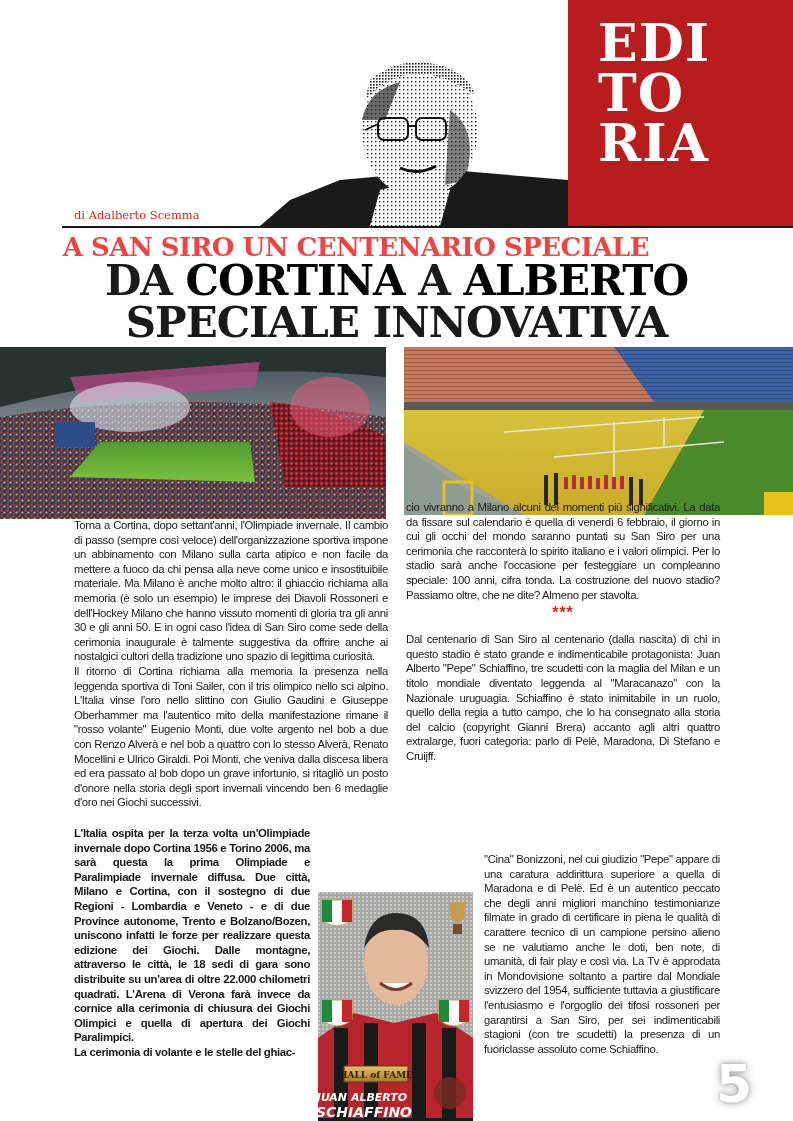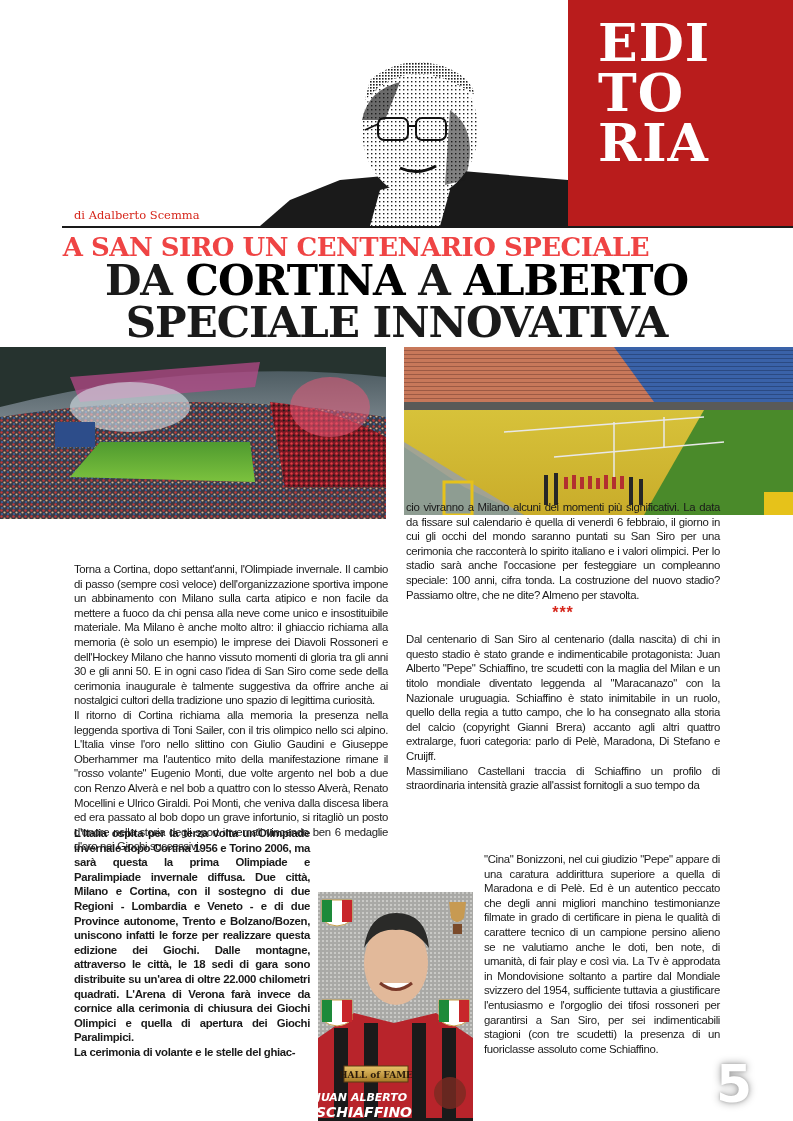--- a/index.html
+++ b/index.html
@@ -49,21 +49,21 @@
   .photo { position: absolute; overflow: hidden; }
   .photo-left { left: 0; top: 347px; width: 386px; height: 172px; }
   .photo-right { left: 404px; top: 347px; width: 389px; height: 168px; }
 
   
   .col {
     position: absolute; font-size: 11.4px; line-height: 14.6px; color: #1a1a1a;
     text-align: justify; letter-spacing: -0.35px; font-family: "Liberation Sans", sans-serif;
   }
   .col p { margin: 0; }
-  .col-left { left: 74px; top: 518px; width: 314px; margin-top: 44px; }
+  .col-left { left: 74px; top: 518px; width: 314px; }
   .col-left-narrow { left: 74px; top: 826px; width: 236px; font-weight: bold; }
   .col-right { left: 406px; top: 500px; width: 314px; }
   .stars {
     text-align: center; color: #d6261b; font-weight: bold; font-size: 16px;
     letter-spacing: 1px; line-height: 18px; margin: 2px 0 10px;
   }
   .col-right-narrow { left: 484px; top: 852px; width: 236px; }
 
   .hof-card {
     position: absolute; left: 314px; top: 888px; width: 163px; height: 237px; overflow: hidden;
@@ -218,21 +218,20 @@
 </div>
 <div class="col col-left-narrow">
   <p>L'Italia ospita per la terza volta un'Olimpiade invernale dopo Cortina 1956 e Torino 2006, ma sarà questa la prima Olimpiade e Paralimpiade invernale diffusa. Due città, Milano e Cortina, con il sostegno di due Regioni - Lombardia e Veneto - e di due Province autonome, Trento e Bolzano/Bozen, uniscono infatti le forze per realizzare questa edizione dei Giochi. Dalle montagne, attraverso le città, le 18 sedi di gara sono distribuite su un'area di oltre 22.000 chilometri quadrati. L'Arena di Verona farà invece da cornice alla cerimonia di chiusura dei Giochi Olimpici e quella di apertura dei Giochi Paralimpici.</p>
   <p>La cerimonia di volante e le stelle del ghiac-</p>
 </div>
 
 <div class="col col-right">
   <p>cio vivranno a Milano alcuni dei momenti più significativi. La data da fissare sul calendario è quella di venerdì 6 febbraio, il giorno in cui gli occhi del mondo saranno puntati su San Siro per una cerimonia che racconterà lo spirito italiano e i valori olimpici. Per lo stadio sarà anche l'occasione per festeggiare un compleanno speciale: 100 anni, cifra tonda. La costruzione del nuovo stadio? Passiamo oltre, che ne dite? Almeno per stavolta.</p>
   <div class="stars">***</div>
   <p>Dal centenario di San Siro al centenario (dalla nascita) di chi in questo stadio è stato grande e indimenticabile protagonista: Juan Alberto "Pepe" Schiaffino, tre scudetti con la maglia del Milan e un titolo mondiale diventato leggenda al "Maracanazo" con la Nazionale uruguagia. Schiaffino è stato inimitabile in un ruolo, quello della regia a tutto campo, che lo ha consegnato alla storia del calcio (copyright Gianni Brera) accanto agli altri quattro extralarge, fuori categoria: parlo di Pelè, Maradona, Di Stefano e Cruijff.</p>
-  <p>Massimiliano Castellani traccia di Schiaffino un profilo di straordinaria intensità grazie all'assist fornitogli a suo tempo da</p>
 </div>
 <div class="col col-right-narrow">
   <p>"Cina" Bonizzoni, nel cui giudizio "Pepe" appare di una caratura addirittura superiore a quella di Maradona e di Pelè. Ed è un autentico peccato che degli anni migliori manchino testimonianze filmate in grado di certificare in piena le qualità di carattere tecnico di un campione persino alieno se ne valutiamo anche le doti, ben note, di umanità, di fair play e così via. La Tv è approdata in Mondovisione soltanto a partire dal Mondiale svizzero del 1954, sufficiente tuttavia a giustificare l'entusiasmo e l'orgoglio dei tifosi rossoneri per garantirsi a San Siro, per sei indimenticabili stagioni (con tre scudetti) la presenza di un fuoriclasse assoluto come Schiaffino.</p>
 </div>
 
 <div class="hof-card">
   <svg width="163" height="237" viewBox="0 0 163 237">
     <defs>
       <pattern id="grain" width="4" height="4" patternUnits="userSpaceOnUse">
         <rect width="4" height="4" fill="#a9a9a6"></rect>

